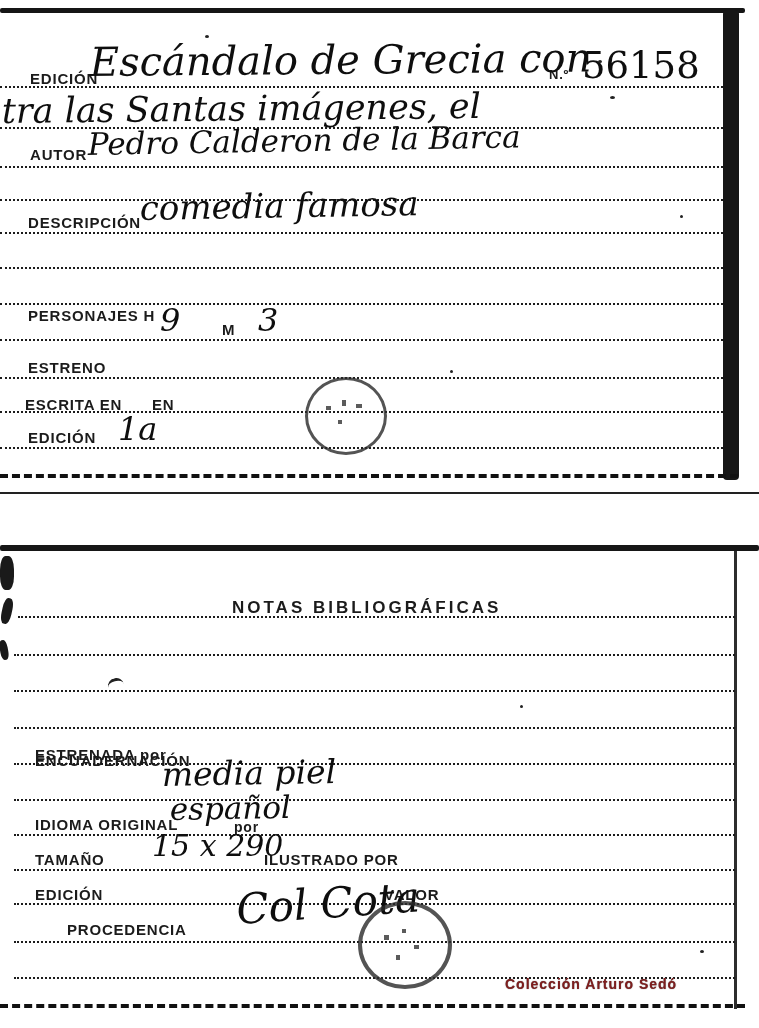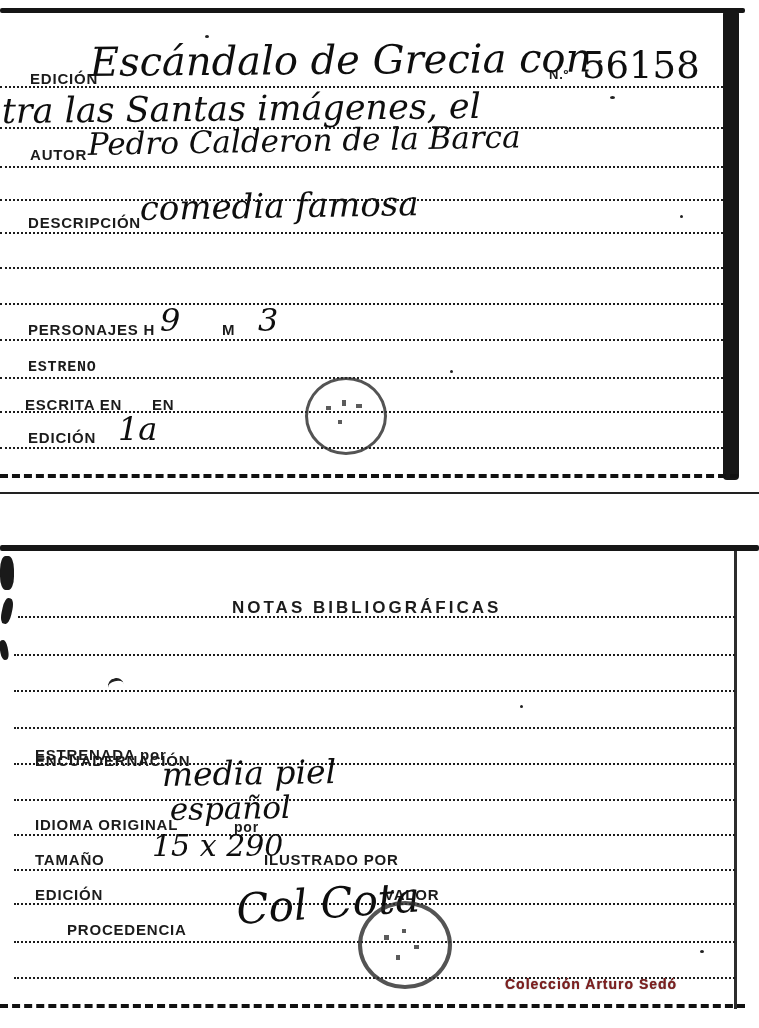--- a/index.html
+++ b/index.html
@@ -44,25 +44,25 @@
   
   .p-titulo{left:30px;top:70px;}
   .p-no{left:549px;top:67px;font-size:13px;}
   .hw-title1{left:90px;top:42px;font-size:40px;transform:rotate(-.5deg);}
   .hw-no{left:582px;top:47px;font-size:37px;font-style:normal;text-align:right;}
   .hw-title2{left:2px;top:94px;font-size:35px;transform:rotate(-.6deg);}
   .p-autor{left:30px;top:146px;}
   .hw-autor{left:88px;top:129px;font-size:31px;transform:rotate(-1deg);}
   .p-desc{left:28px;top:214px;}
   .hw-desc{left:140px;top:191px;font-size:34px;transform:rotate(-1deg);}
-  .p-pers{left:28px;top:321px;}
+  .p-pers{left:28px;top:307px;}
   .hw-p9{left:160px;top:304px;font-size:32px;}
   .p-m{left:222px;top:321px;}
   .hw-p3{left:258px;top:304px;font-size:32px;}
-  .p-estreno{left:28px;top:359px;font-family:Liberation Mono, monospace;}
+  .p-estreno{left:28px;top:359px;}
   .p-escrita{left:25px;top:396px;}
   .p-en{left:152px;top:396px;}
   .p-edicion1{left:28px;top:429px;}
   .hw-1a{left:118px;top:413px;font-size:32px;}
   .stamp1{left:305px;top:377px;width:76px;height:72px;}
   
   .l1{left:0;top:86px;width:723px;}
   .l2{left:0;top:127px;width:723px;}
   .l3{left:0;top:166px;width:723px;}
   .l4{left:0;top:199px;width:723px;}

